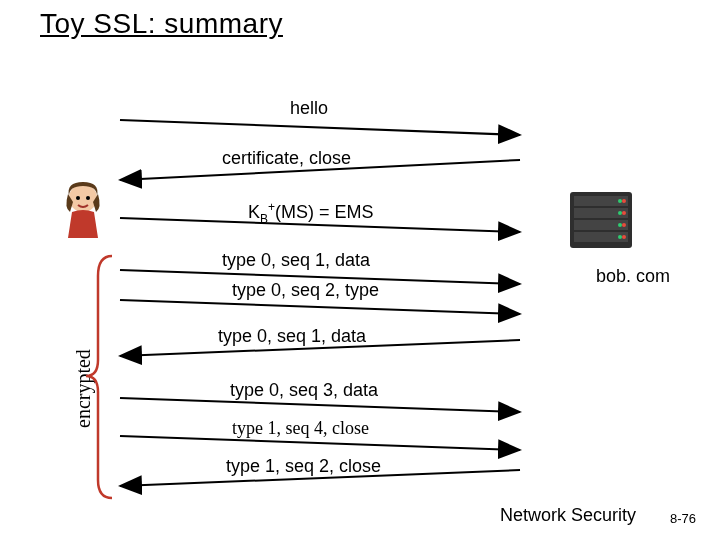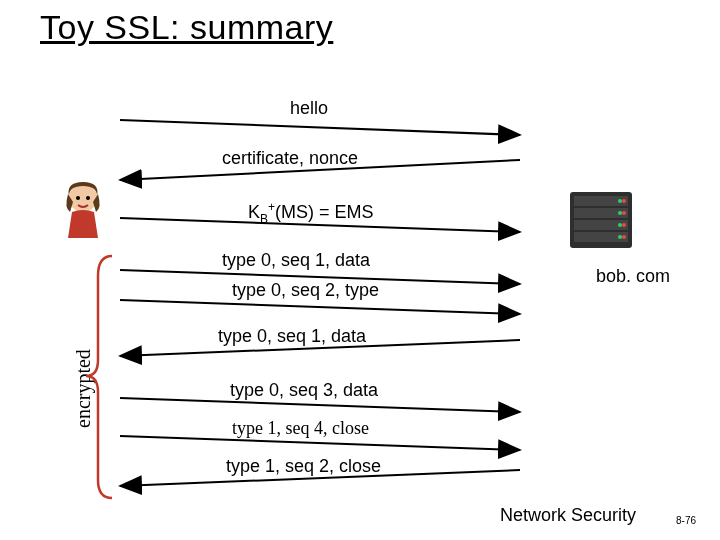--- a/index.html
+++ b/index.html
@@ -10,21 +10,21 @@
     background: #fff;
     font-family: "Comic Sans MS", "Comic Sans", cursive, sans-serif;
     color: #000;
     position: relative;
     overflow: hidden;
   }
   .title {
     position: absolute;
     left: 40px;
     top: 8px;
-    font-size: 34px;
+    font-size: 28px;
     text-decoration: underline;
     font-weight: 400;
     letter-spacing: 0.5px;
   }
   .diagram {
     position: absolute;
     left: 0;
     top: 0;
     width: 720px;
     height: 540px;
@@ -59,21 +59,21 @@
     right: 84px;
     bottom: 14px;
     font-family: Arial, sans-serif;
     font-size: 18px;
   }
   .footer-right {
     position: absolute;
     right: 24px;
     bottom: 14px;
     font-family: Arial, sans-serif;
-    font-size: 10px;
+    font-size: 13px;
   }
   
   .alice {
     position: absolute;
     left: 58px;
     top: 178px;
     width: 50px;
     height: 60px;
   }
   
@@ -151,21 +151,21 @@
   <path d="M112 256
            Q98 256 98 276
            L98 360
            Q98 376 86 376
            Q98 376 98 392
            L98 480
            Q98 498 112 498" fill="none" stroke="#c0392b" stroke-width="2.5"></path>
 </svg>
 
 <div class="msg" style="left:290px; top:98px;">hello</div>
-<div class="msg" style="left:222px; top:148px;">certificate, nonce</div>
+<div class="msg" style="left:222px; top:148px;">certificate, close</div>
 
 <div class="msg" style="left:248px; top:200px;">
   <span>K</span><sub>B</sub><sup>+</sup><span>(MS) = EMS</span>
 </div>
 
 <div class="msg" style="left:222px; top:250px;">type 0, seq 1, data</div>
 <div class="msg" style="left:232px; top:280px;">type 0, seq 2, type</div>
 <div class="msg" style="left:218px; top:326px;">type 0, seq 1, data</div>
 <div class="msg" style="left:230px; top:380px;">type 0, seq 3, data</div>
 <div class="msg" style="left:232px; top:418px;font-family:Liberation Serif, serif;">type 1, seq 4, close</div>

